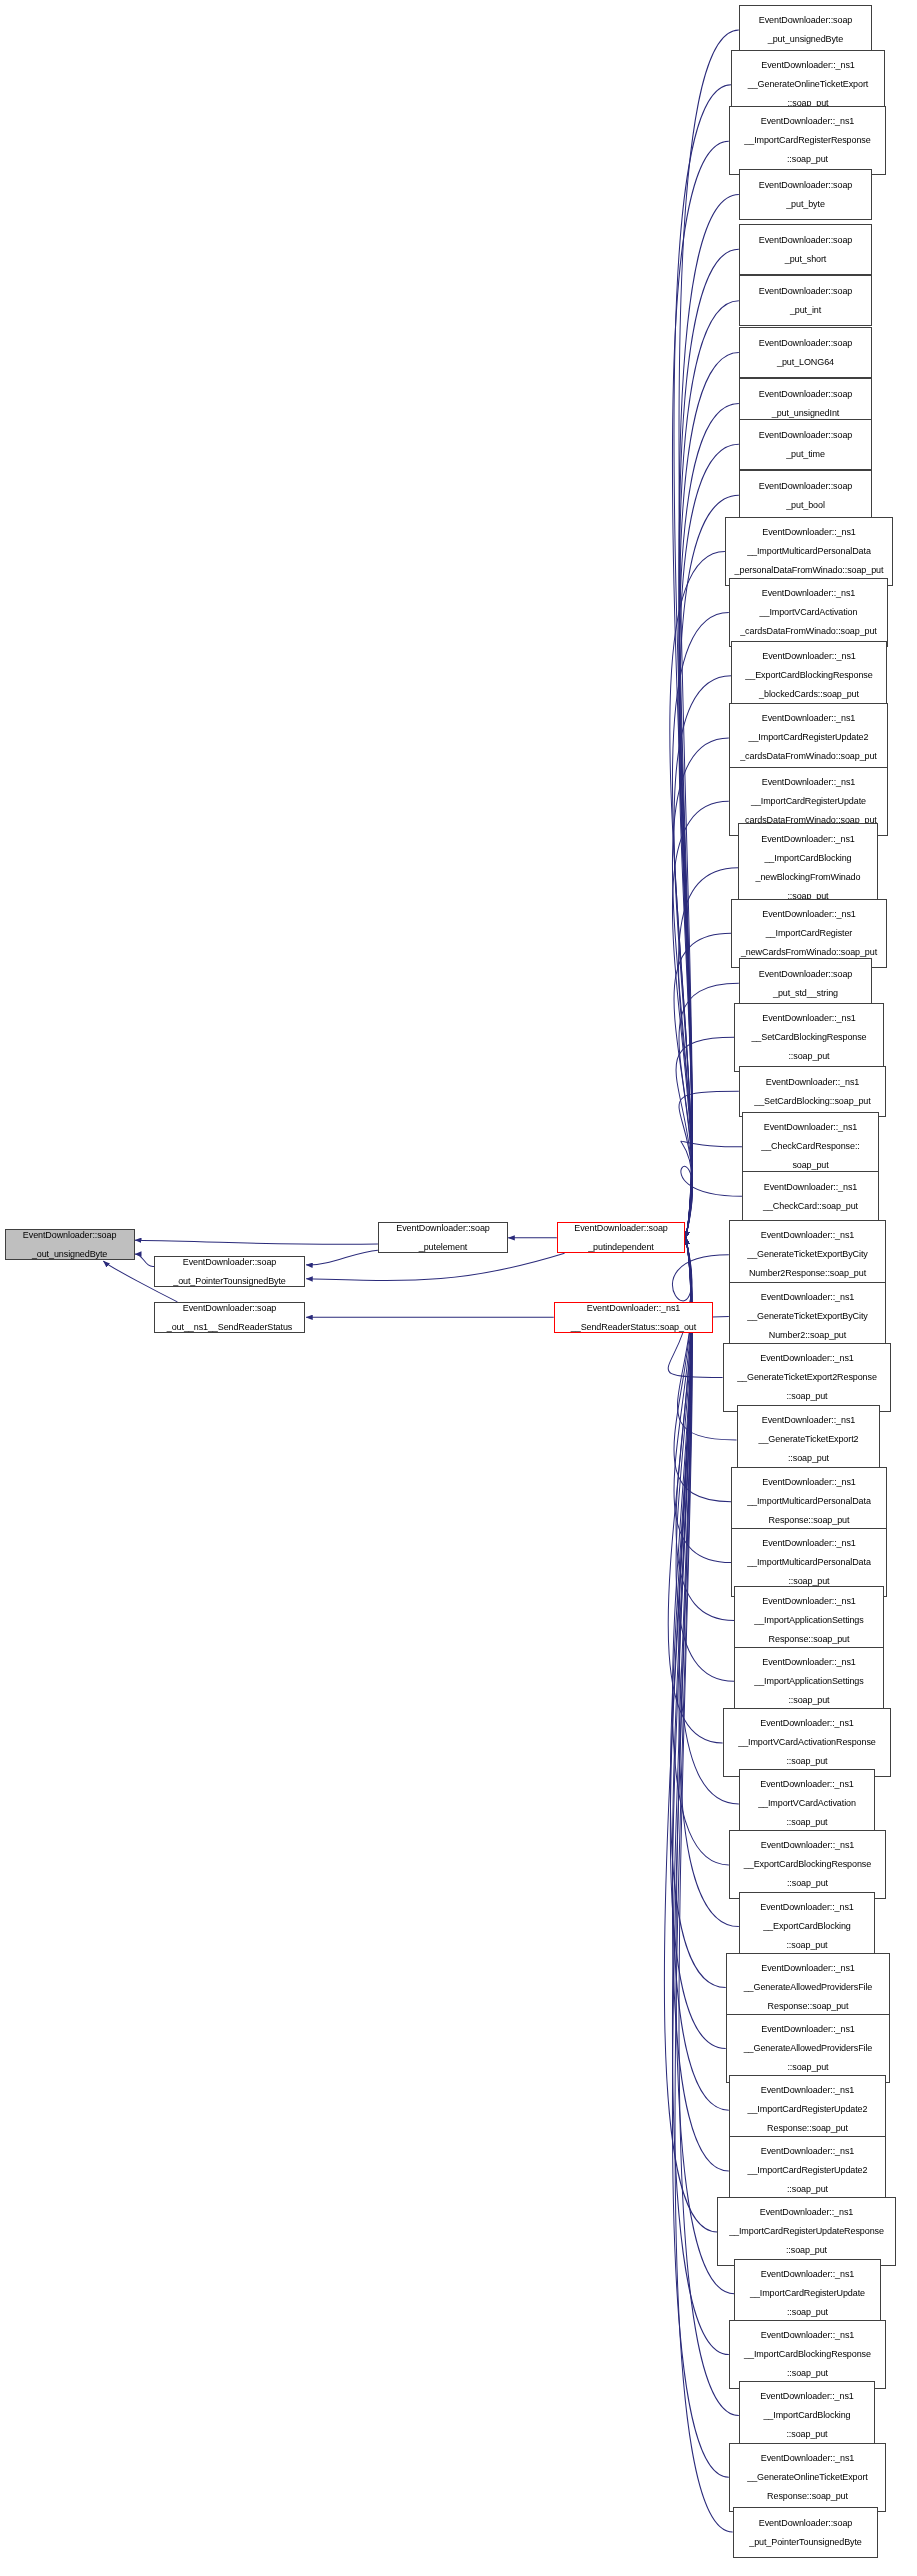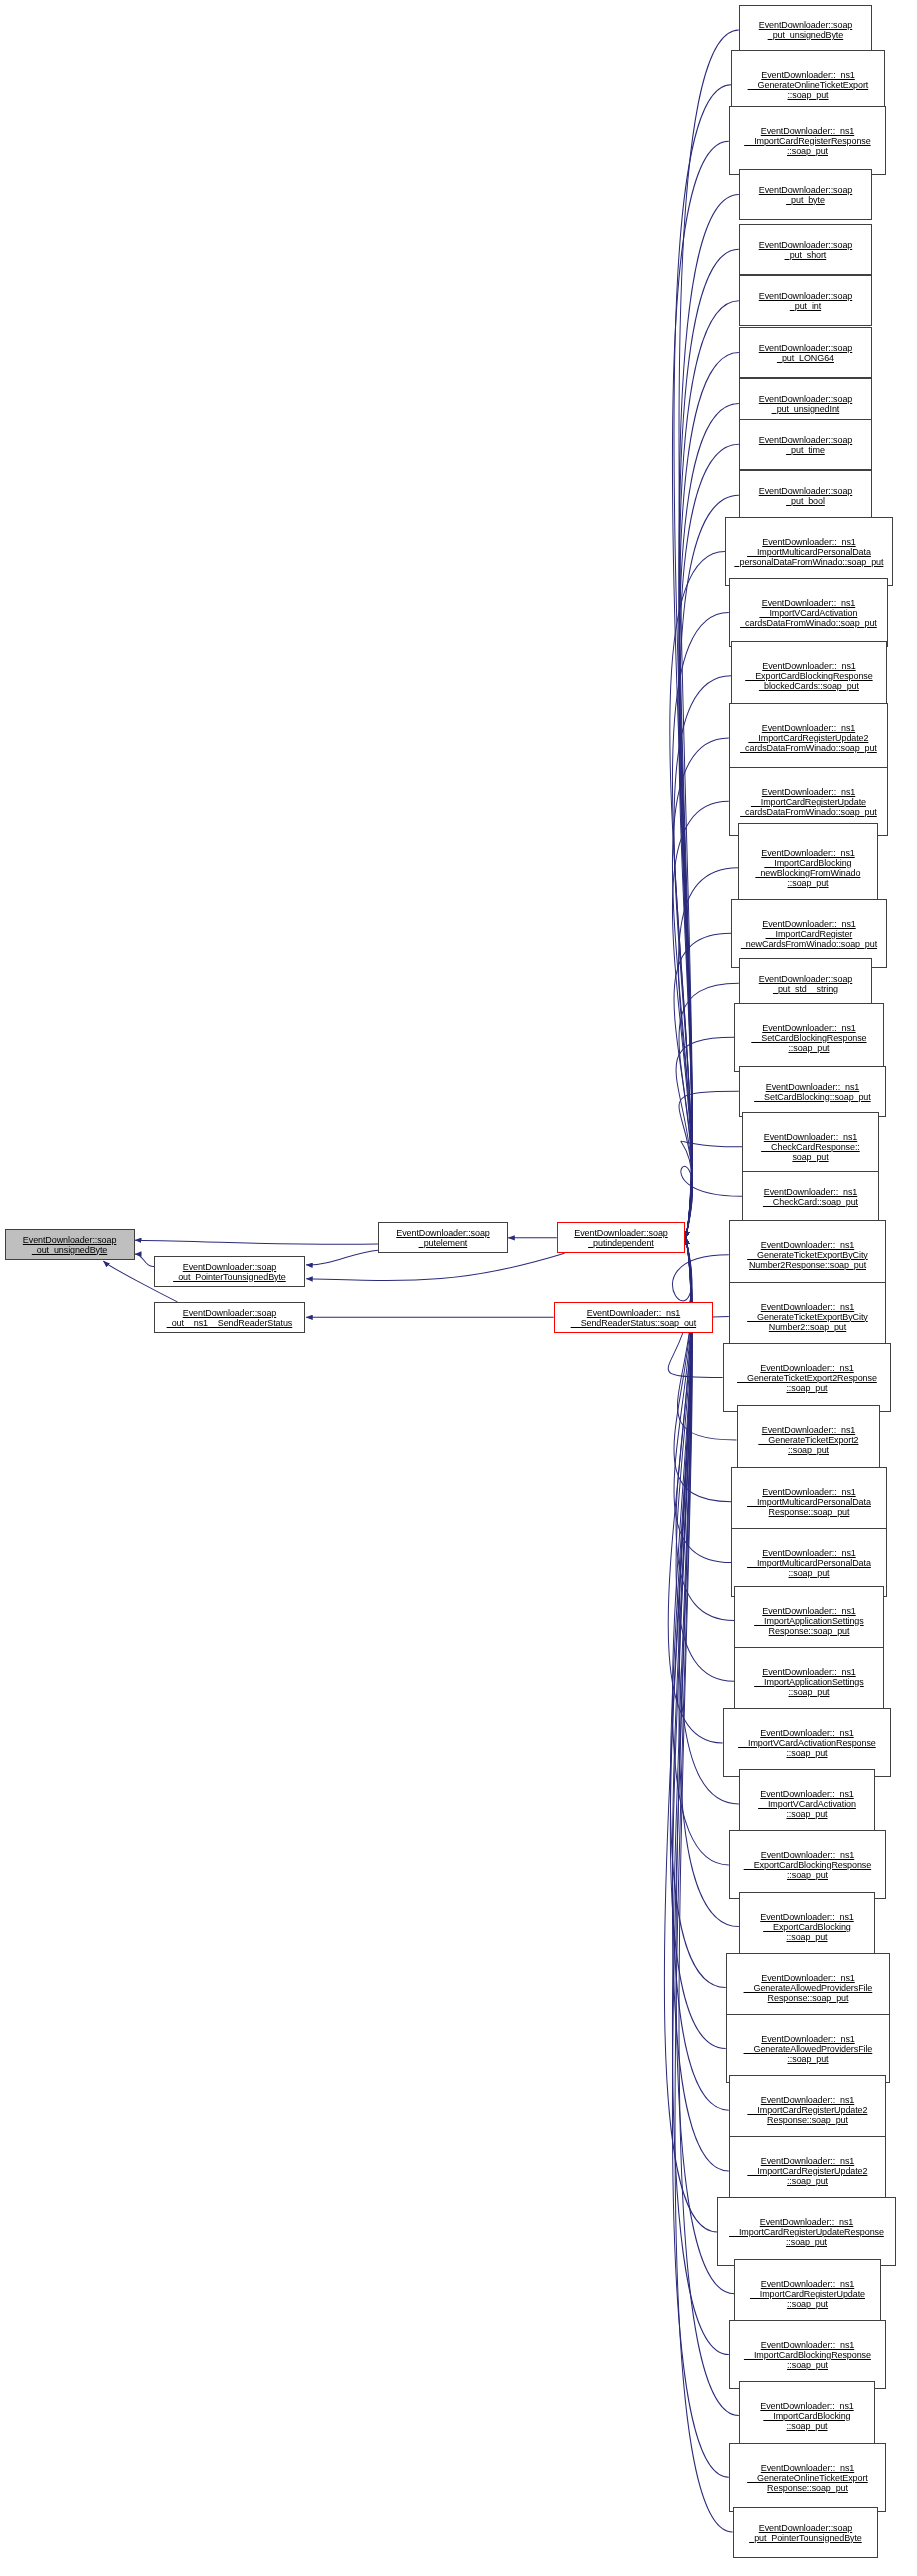--- a/index.html
+++ b/index.html
@@ -24,29 +24,28 @@
     height: 2576px;
     pointer-events: none;
   }
   .node {
     position: absolute;
     box-sizing: border-box;
     border: 0.8px solid #404040;
     background: #ffffff;
     color: #000000;
     font-size: 9px;
-    line-height: 10px;
+    line-height: 19px;
     text-align: center;
     display: flex;
     align-items: center;
     justify-content: center;
     white-space: pre-line;
     letter-spacing: -0.1px;
     padding: 0 1.5px;
-    text-decoration: underline;
   }
   .node.highlight {
     background: #bfbfbf;
     border: 0.8px solid #404040;
   }
   .node.current {
     border: 0.8px solid #ff0000;
     background: #ffffff;
   }
 </style>

